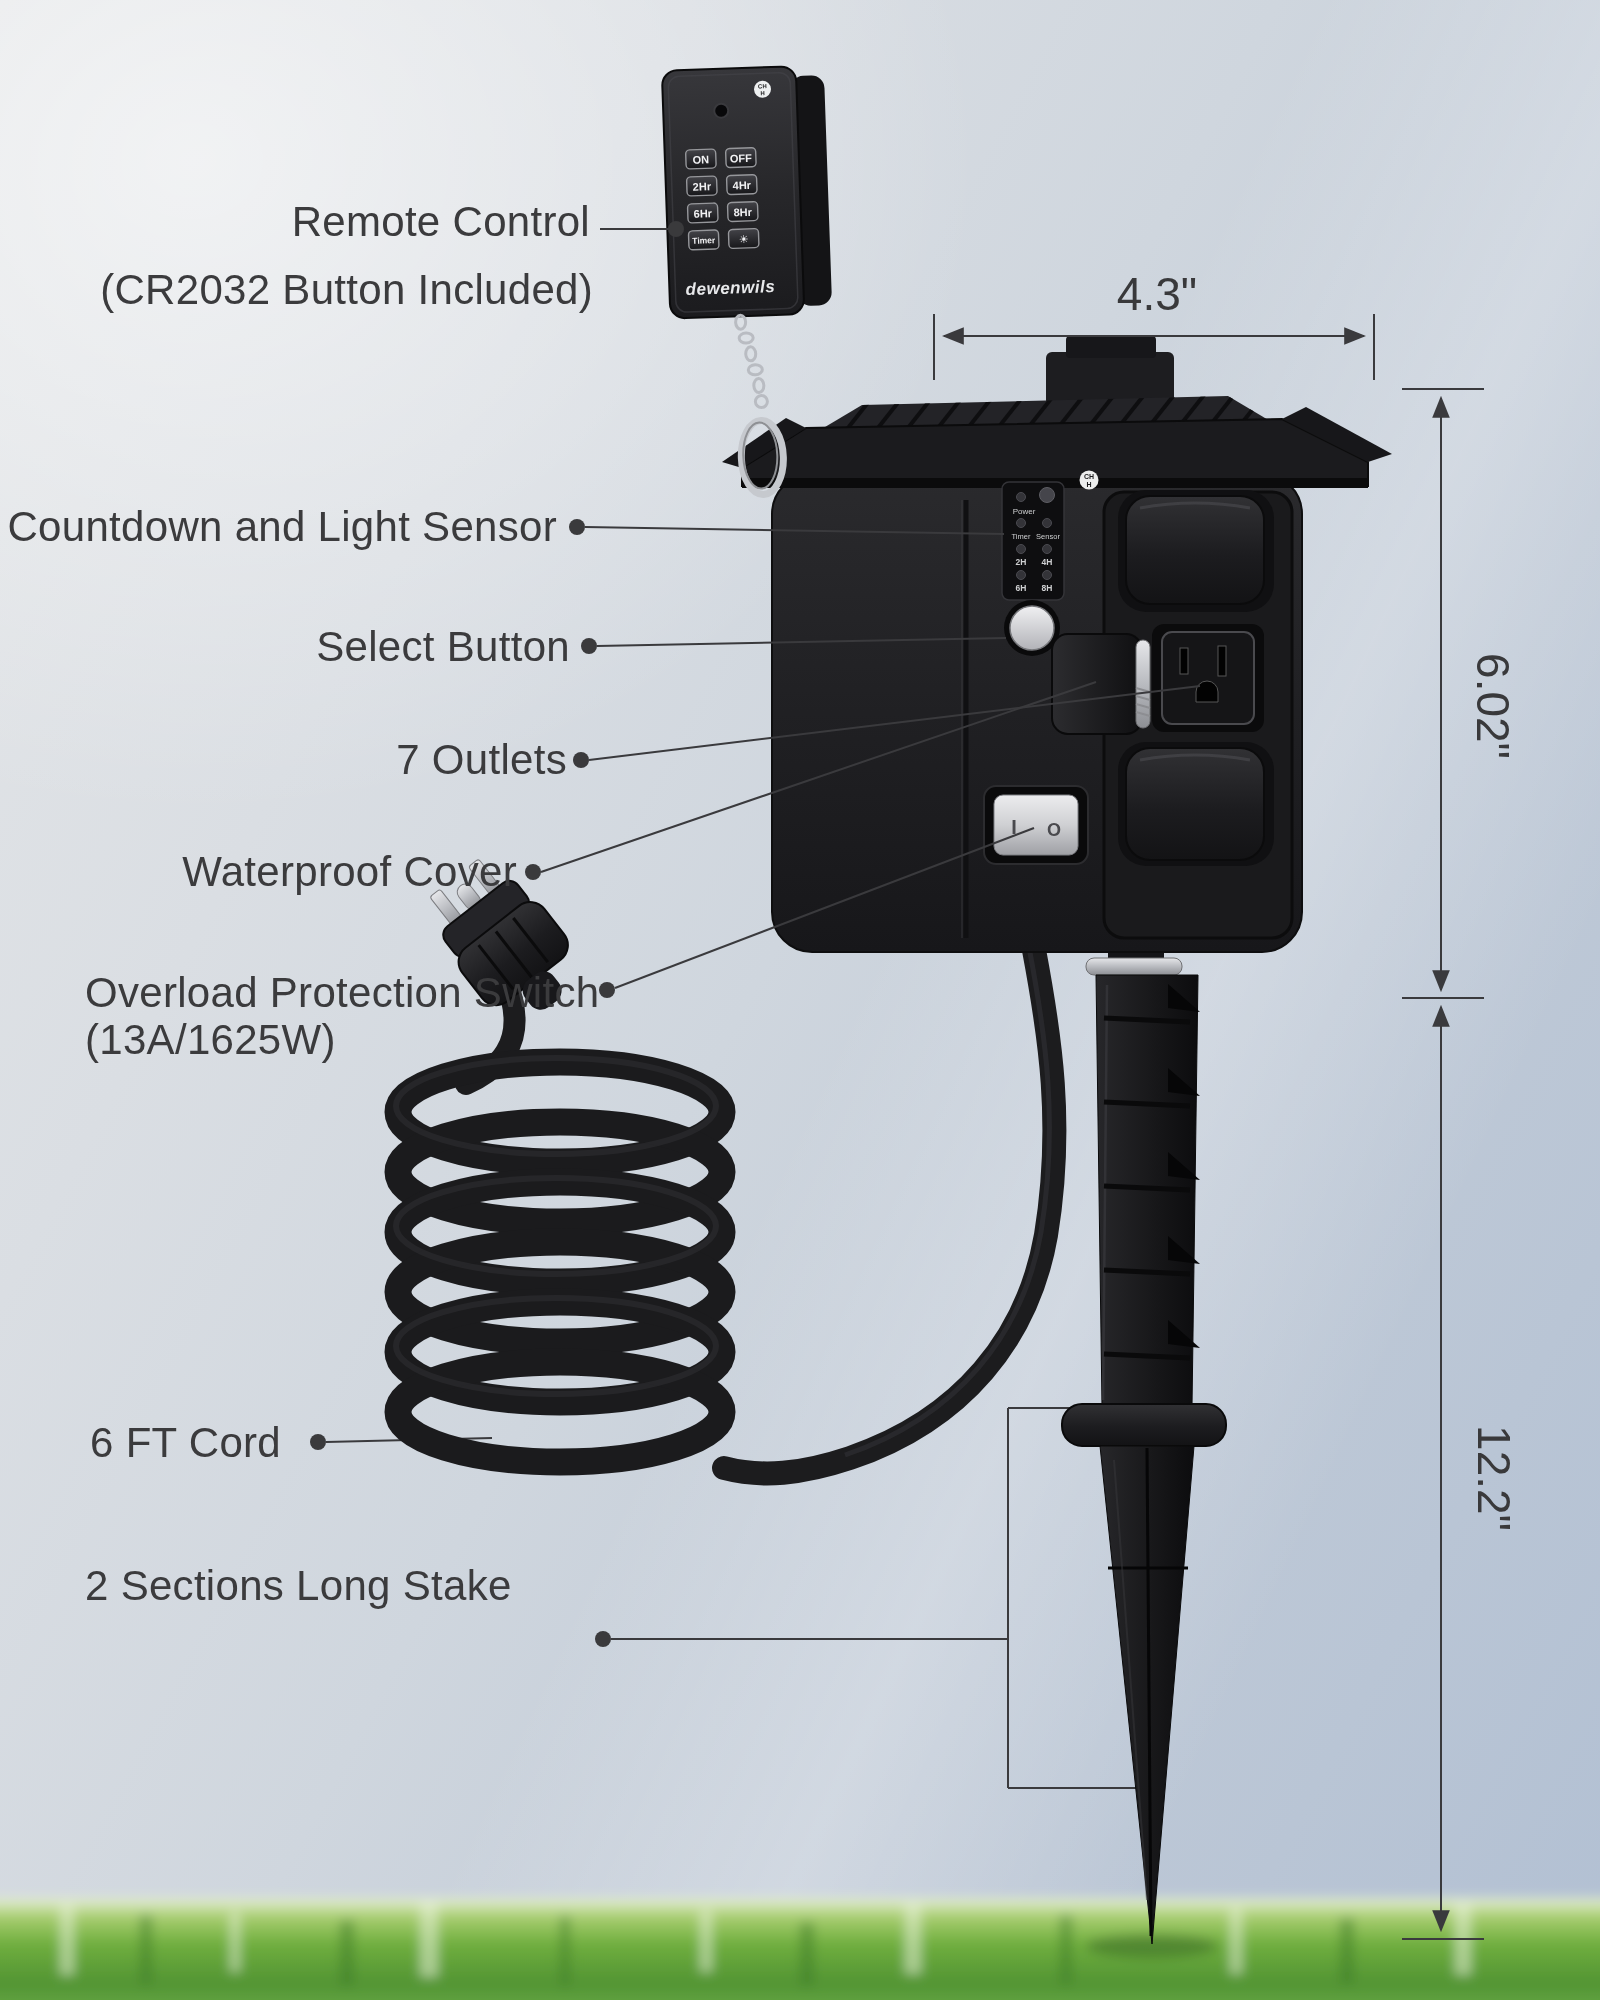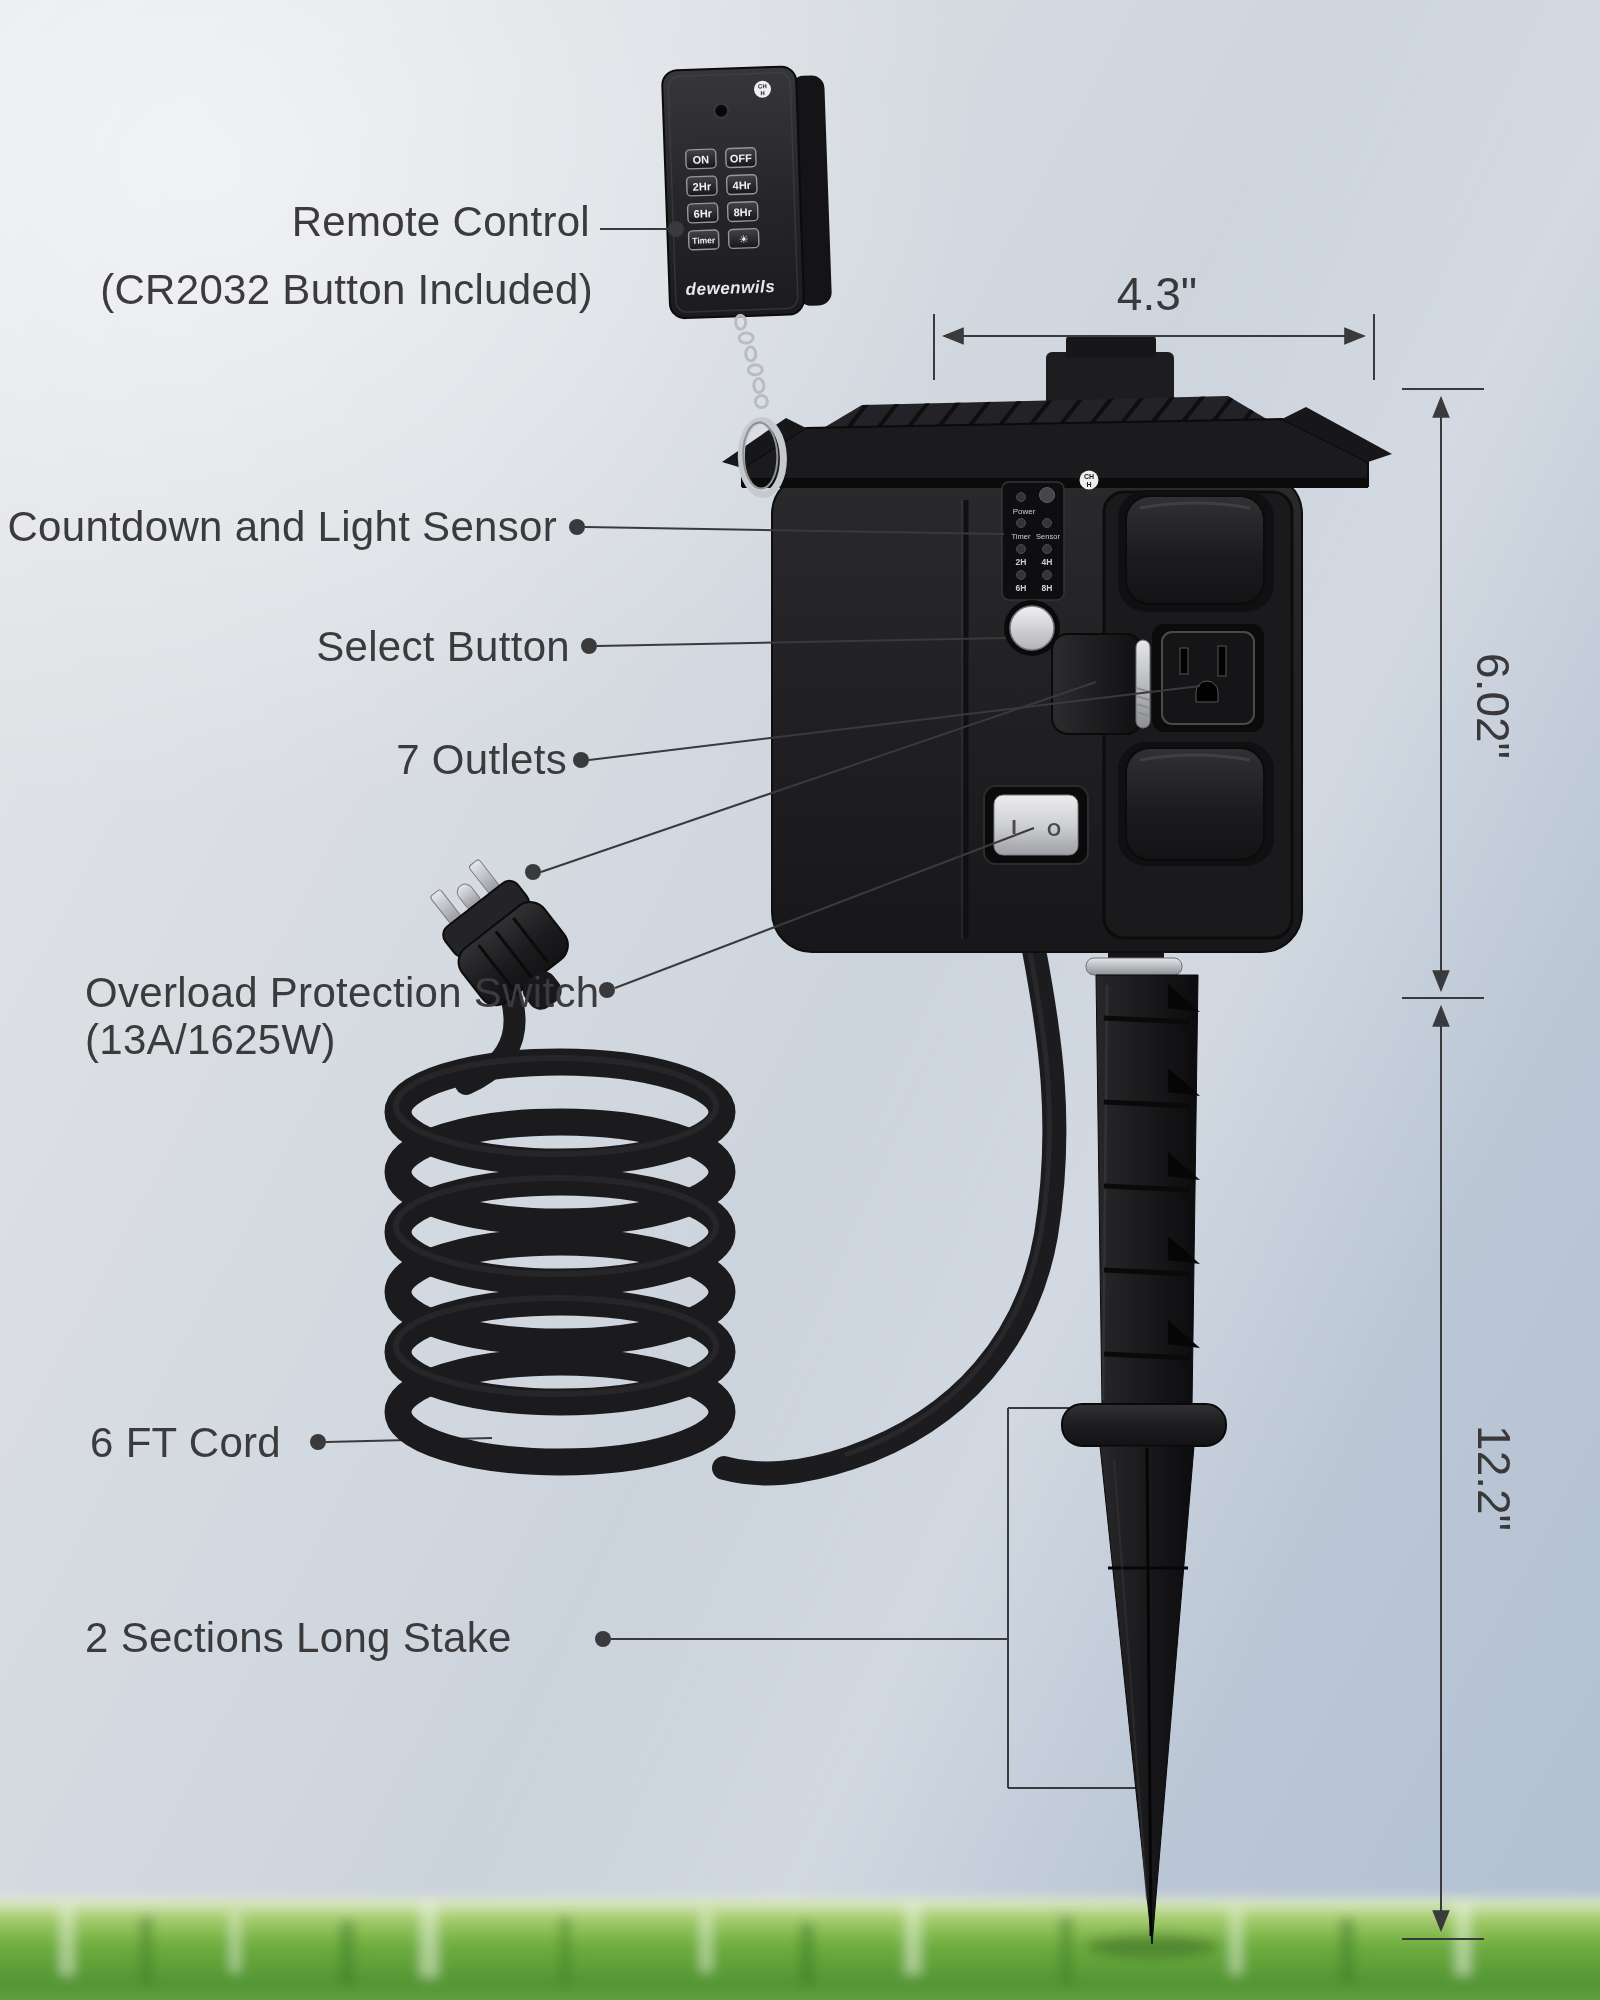--- a/index.html
+++ b/index.html
@@ -351,23 +351,24 @@
       <circle cx="318" cy="1442" r="8"></circle>
         <circle cx="603" cy="1639" r="8"></circle>
     </g>
   </svg>
 
   <div class="lbl right" style="right:1010px;top:198px;">Remote Control</div>
   <div class="lbl right" style="right:1007px;top:266px;">(CR2032 Button Included)</div>
   <div class="lbl right" style="right:1043px;top:503px;text-align:center;">Countdown and Light Sensor</div>
   <div class="lbl right" style="right:1030px;top:623px;">Select Button</div>
   <div class="lbl right" style="right:1033px;top:736px;">7 Outlets</div>
+  <div class="lbl right" style="right:1083px;top:848px;">Waterproof Cover</div>
   <div class="lbl" style="left:85px;top:969px;">
     <div>Overload Protection Switch</div>
     <div>(13A/1625W)</div>
   </div>
   <div class="lbl" style="left:90px;top:1419px;text-align:center;">6 FT Cord</div>
-  <div class="lbl" style="left:85px;top:1614px;">2 Sections Long Stake</div>
+  <div class="lbl" style="left:85px;top:1562px;">2 Sections Long Stake</div>
 
   <div class="dim" style="left:1157px;top:294px;">4.3"</div>
   <div class="dim rot" style="left:1493px;top:706px;">6.02"</div>
   <div class="dim rot" style="left:1494px;top:1478px;">12.2"</div>
 </div>
 
 </body></html>

